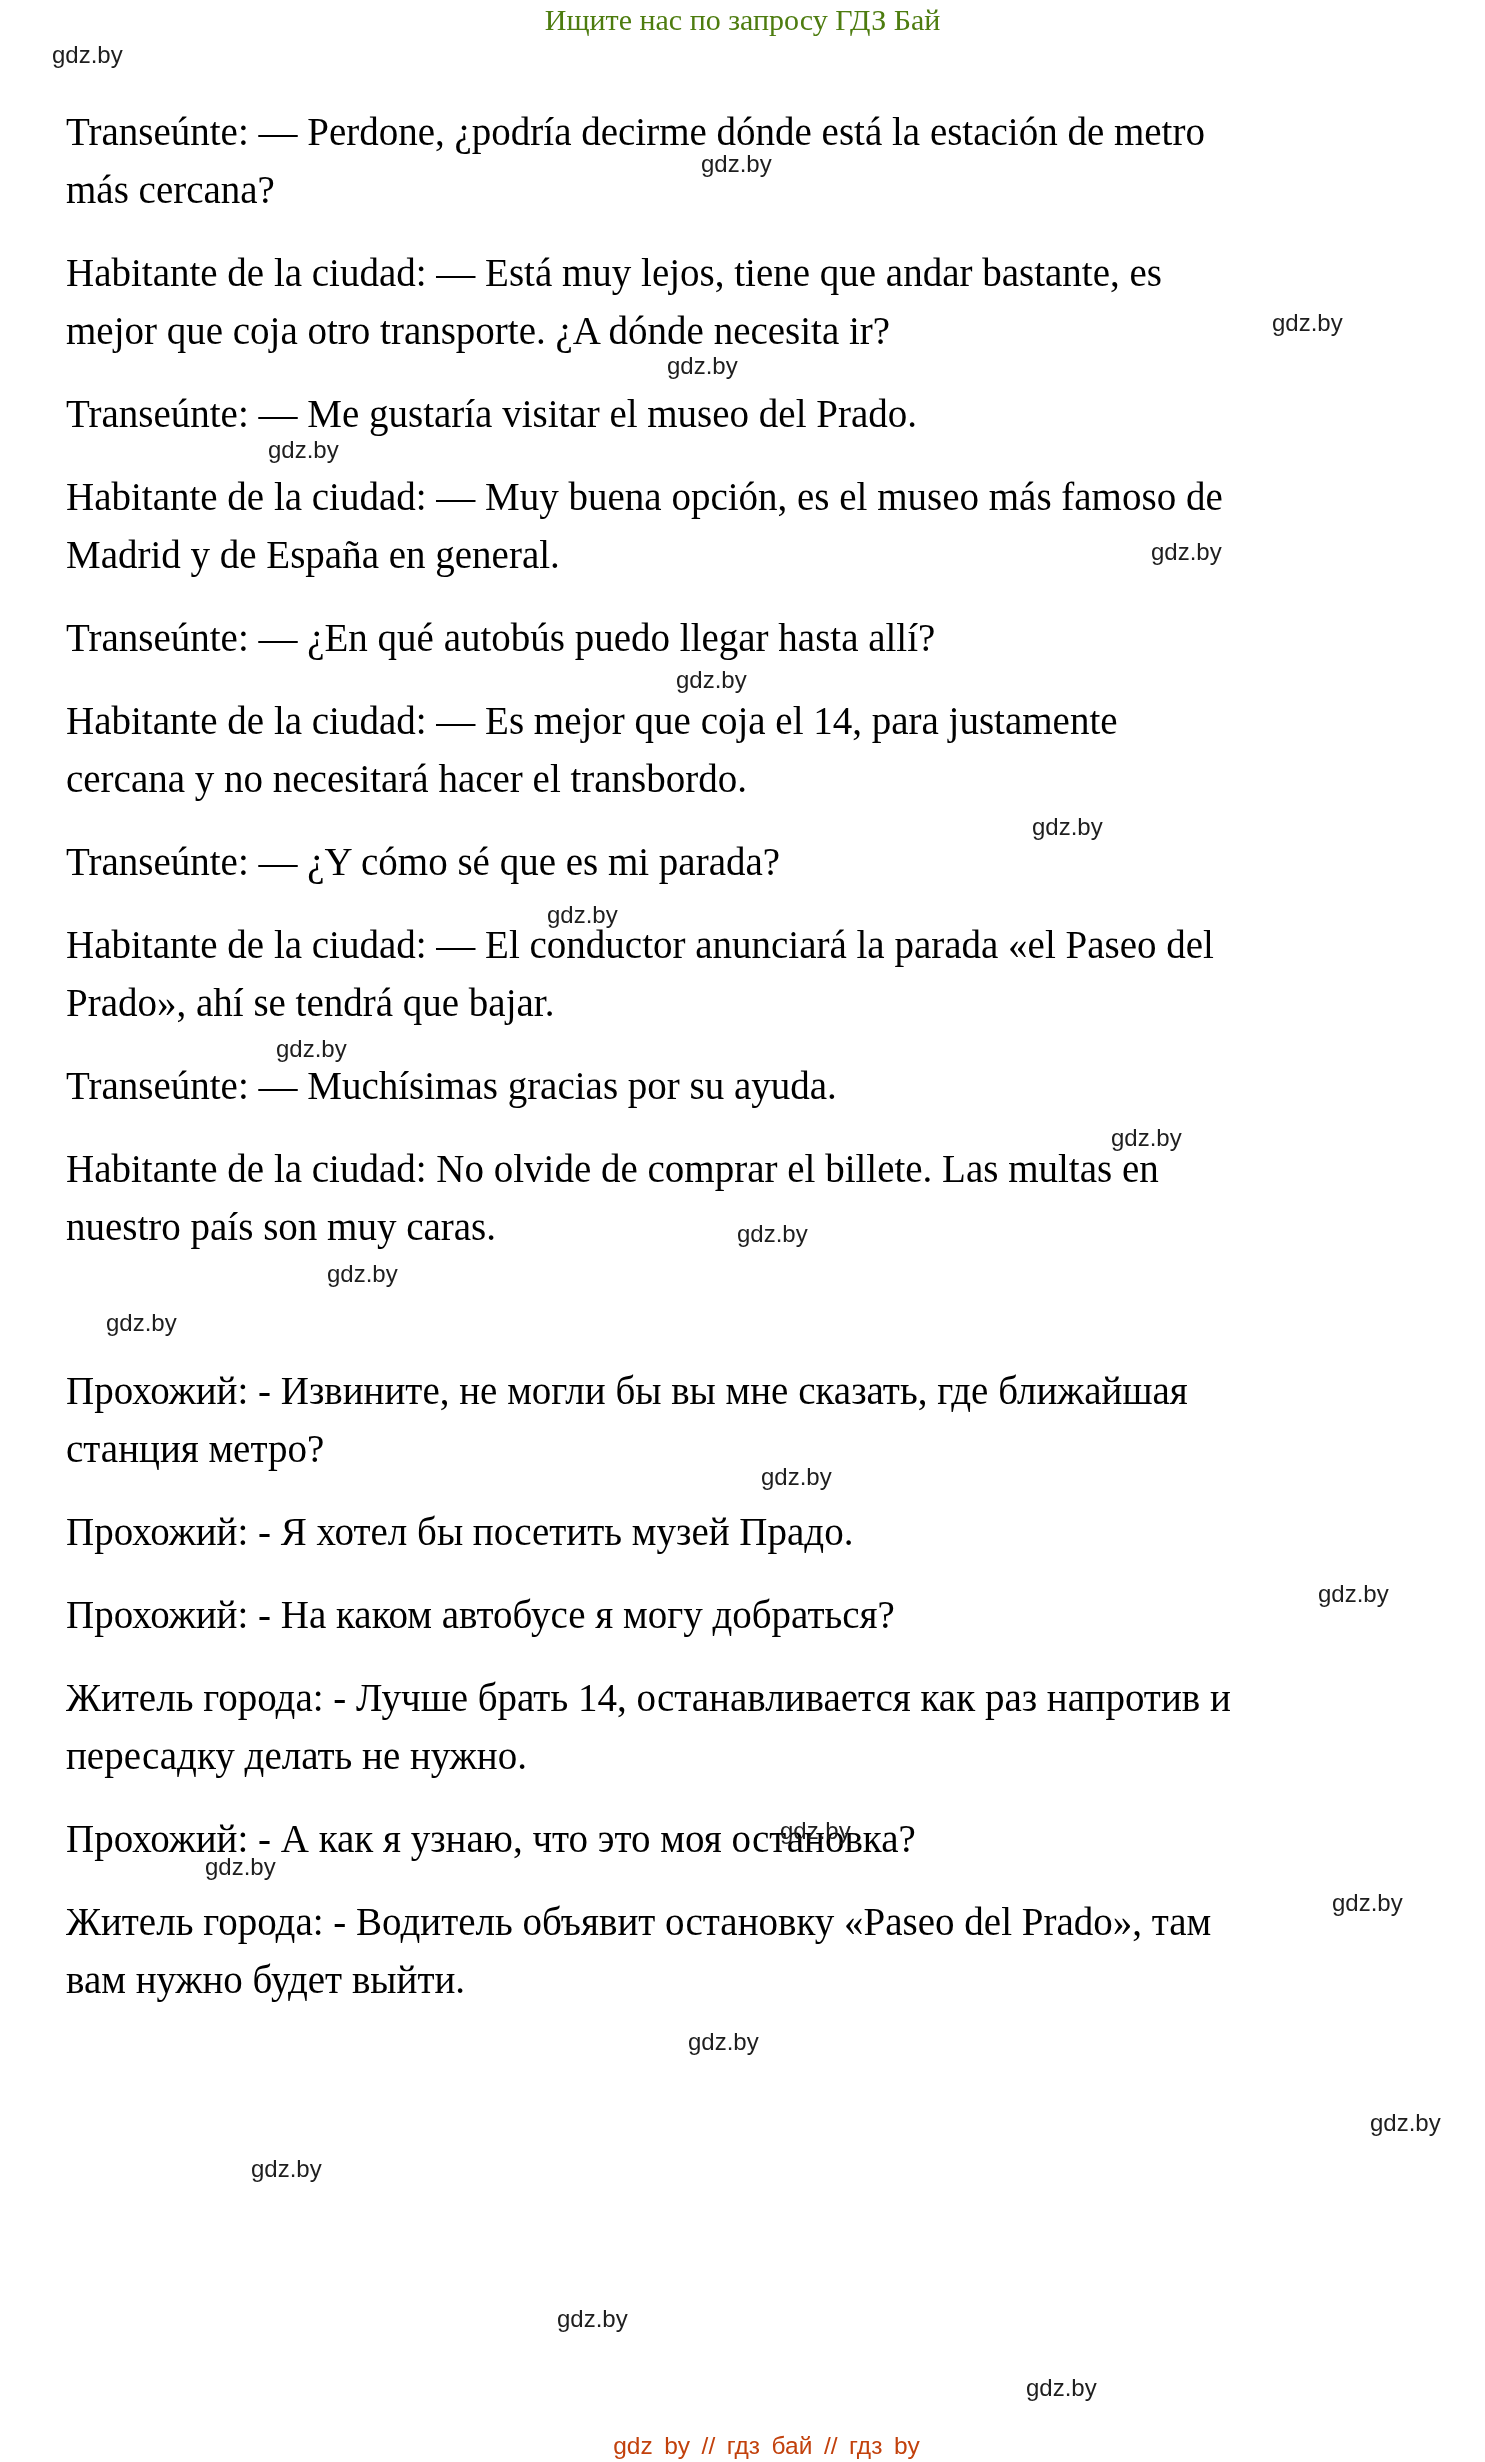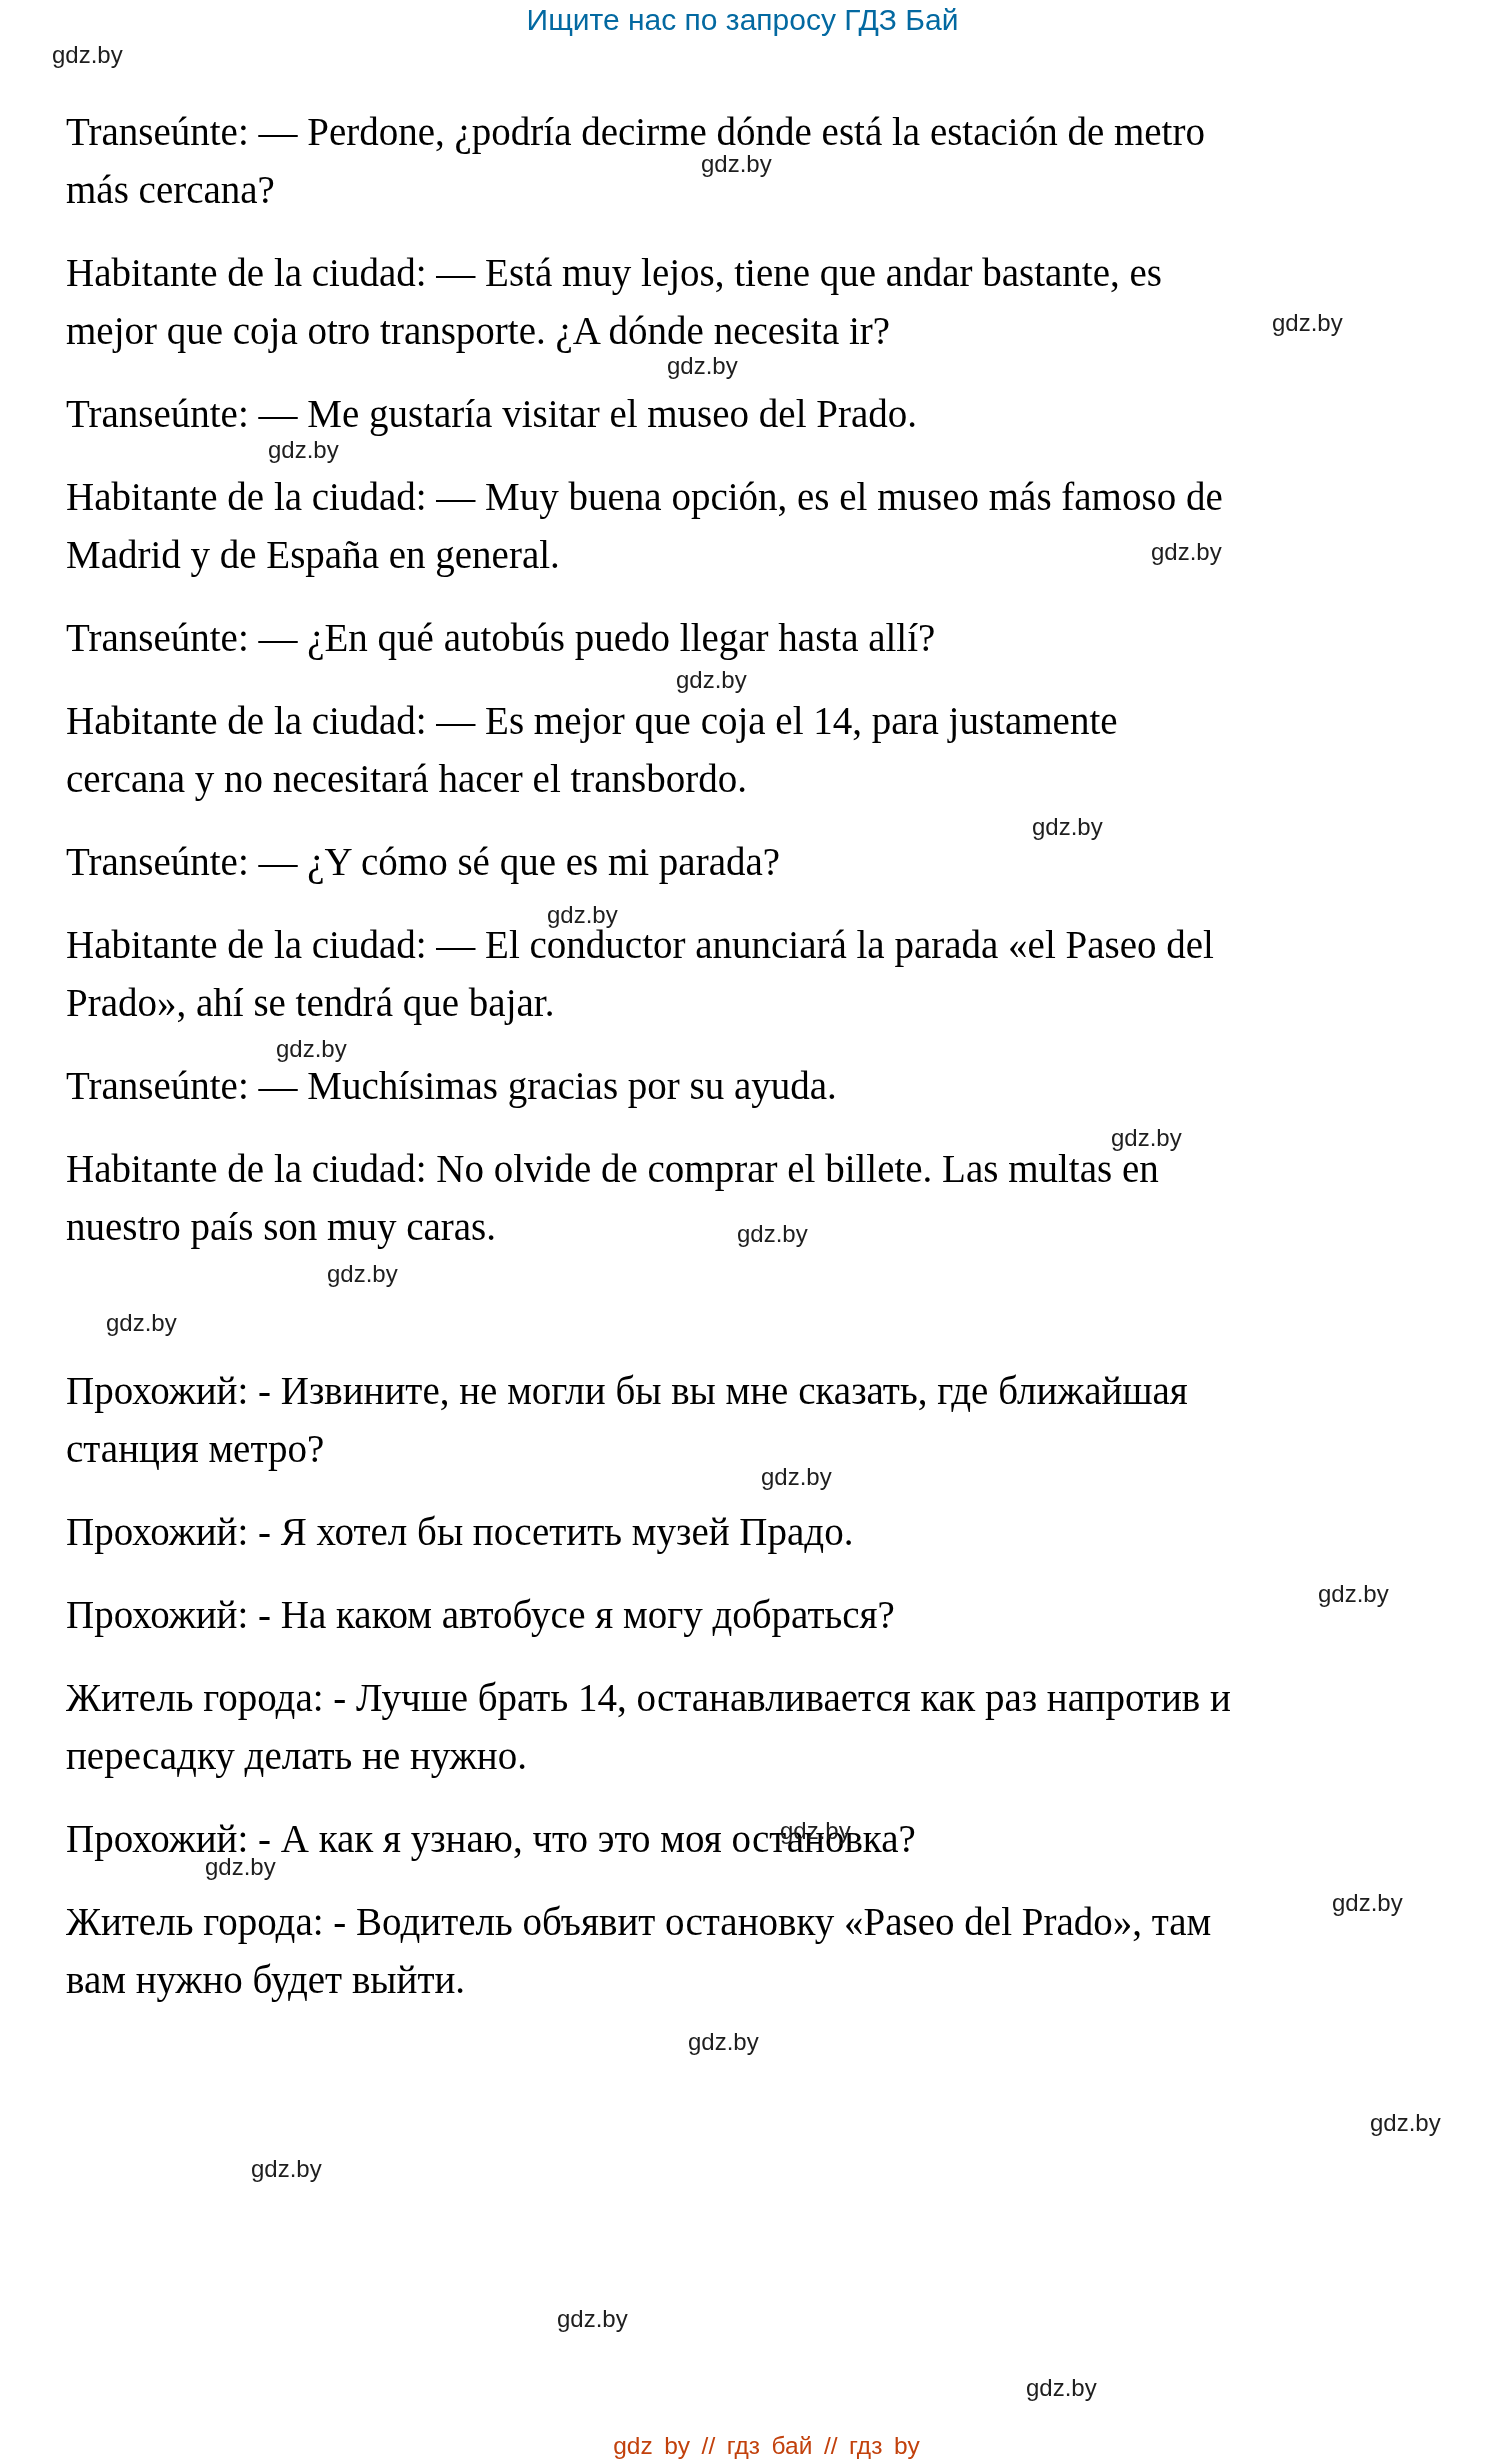--- a/index.html
+++ b/index.html
@@ -68,21 +68,21 @@
     text-align: center;
     font-family: "Liberation Sans", sans-serif;
     font-size: 24.5px;
     color: #4f1494;
     word-spacing: 4.7px;
   }
 </style>
 </head>
 <body>
 
-<div class="promo" style="color: #0369a1;">Ищите нас по запросу ГДЗ Бай</div>
+<div class="promo" style="color: #4d7c0f; font-family: Liberation Serif, serif;">Ищите нас по запросу ГДЗ Бай</div>
 
 <div class="content">
   <div id="spanish-dialogue">
       <div class="para">
         <div class="line">Transeúnte: — Perdone, ¿podría decirme dónde está la estación de metro</div>
         <div class="line">más cercana?</div>
       </div>
       <div class="para">
         <div class="line">Habitante de la ciudad: — Está muy lejos, tiene que andar bastante, es</div>
         <div class="line">mejor que coja otro transporte. ¿A dónde necesita ir?</div>

